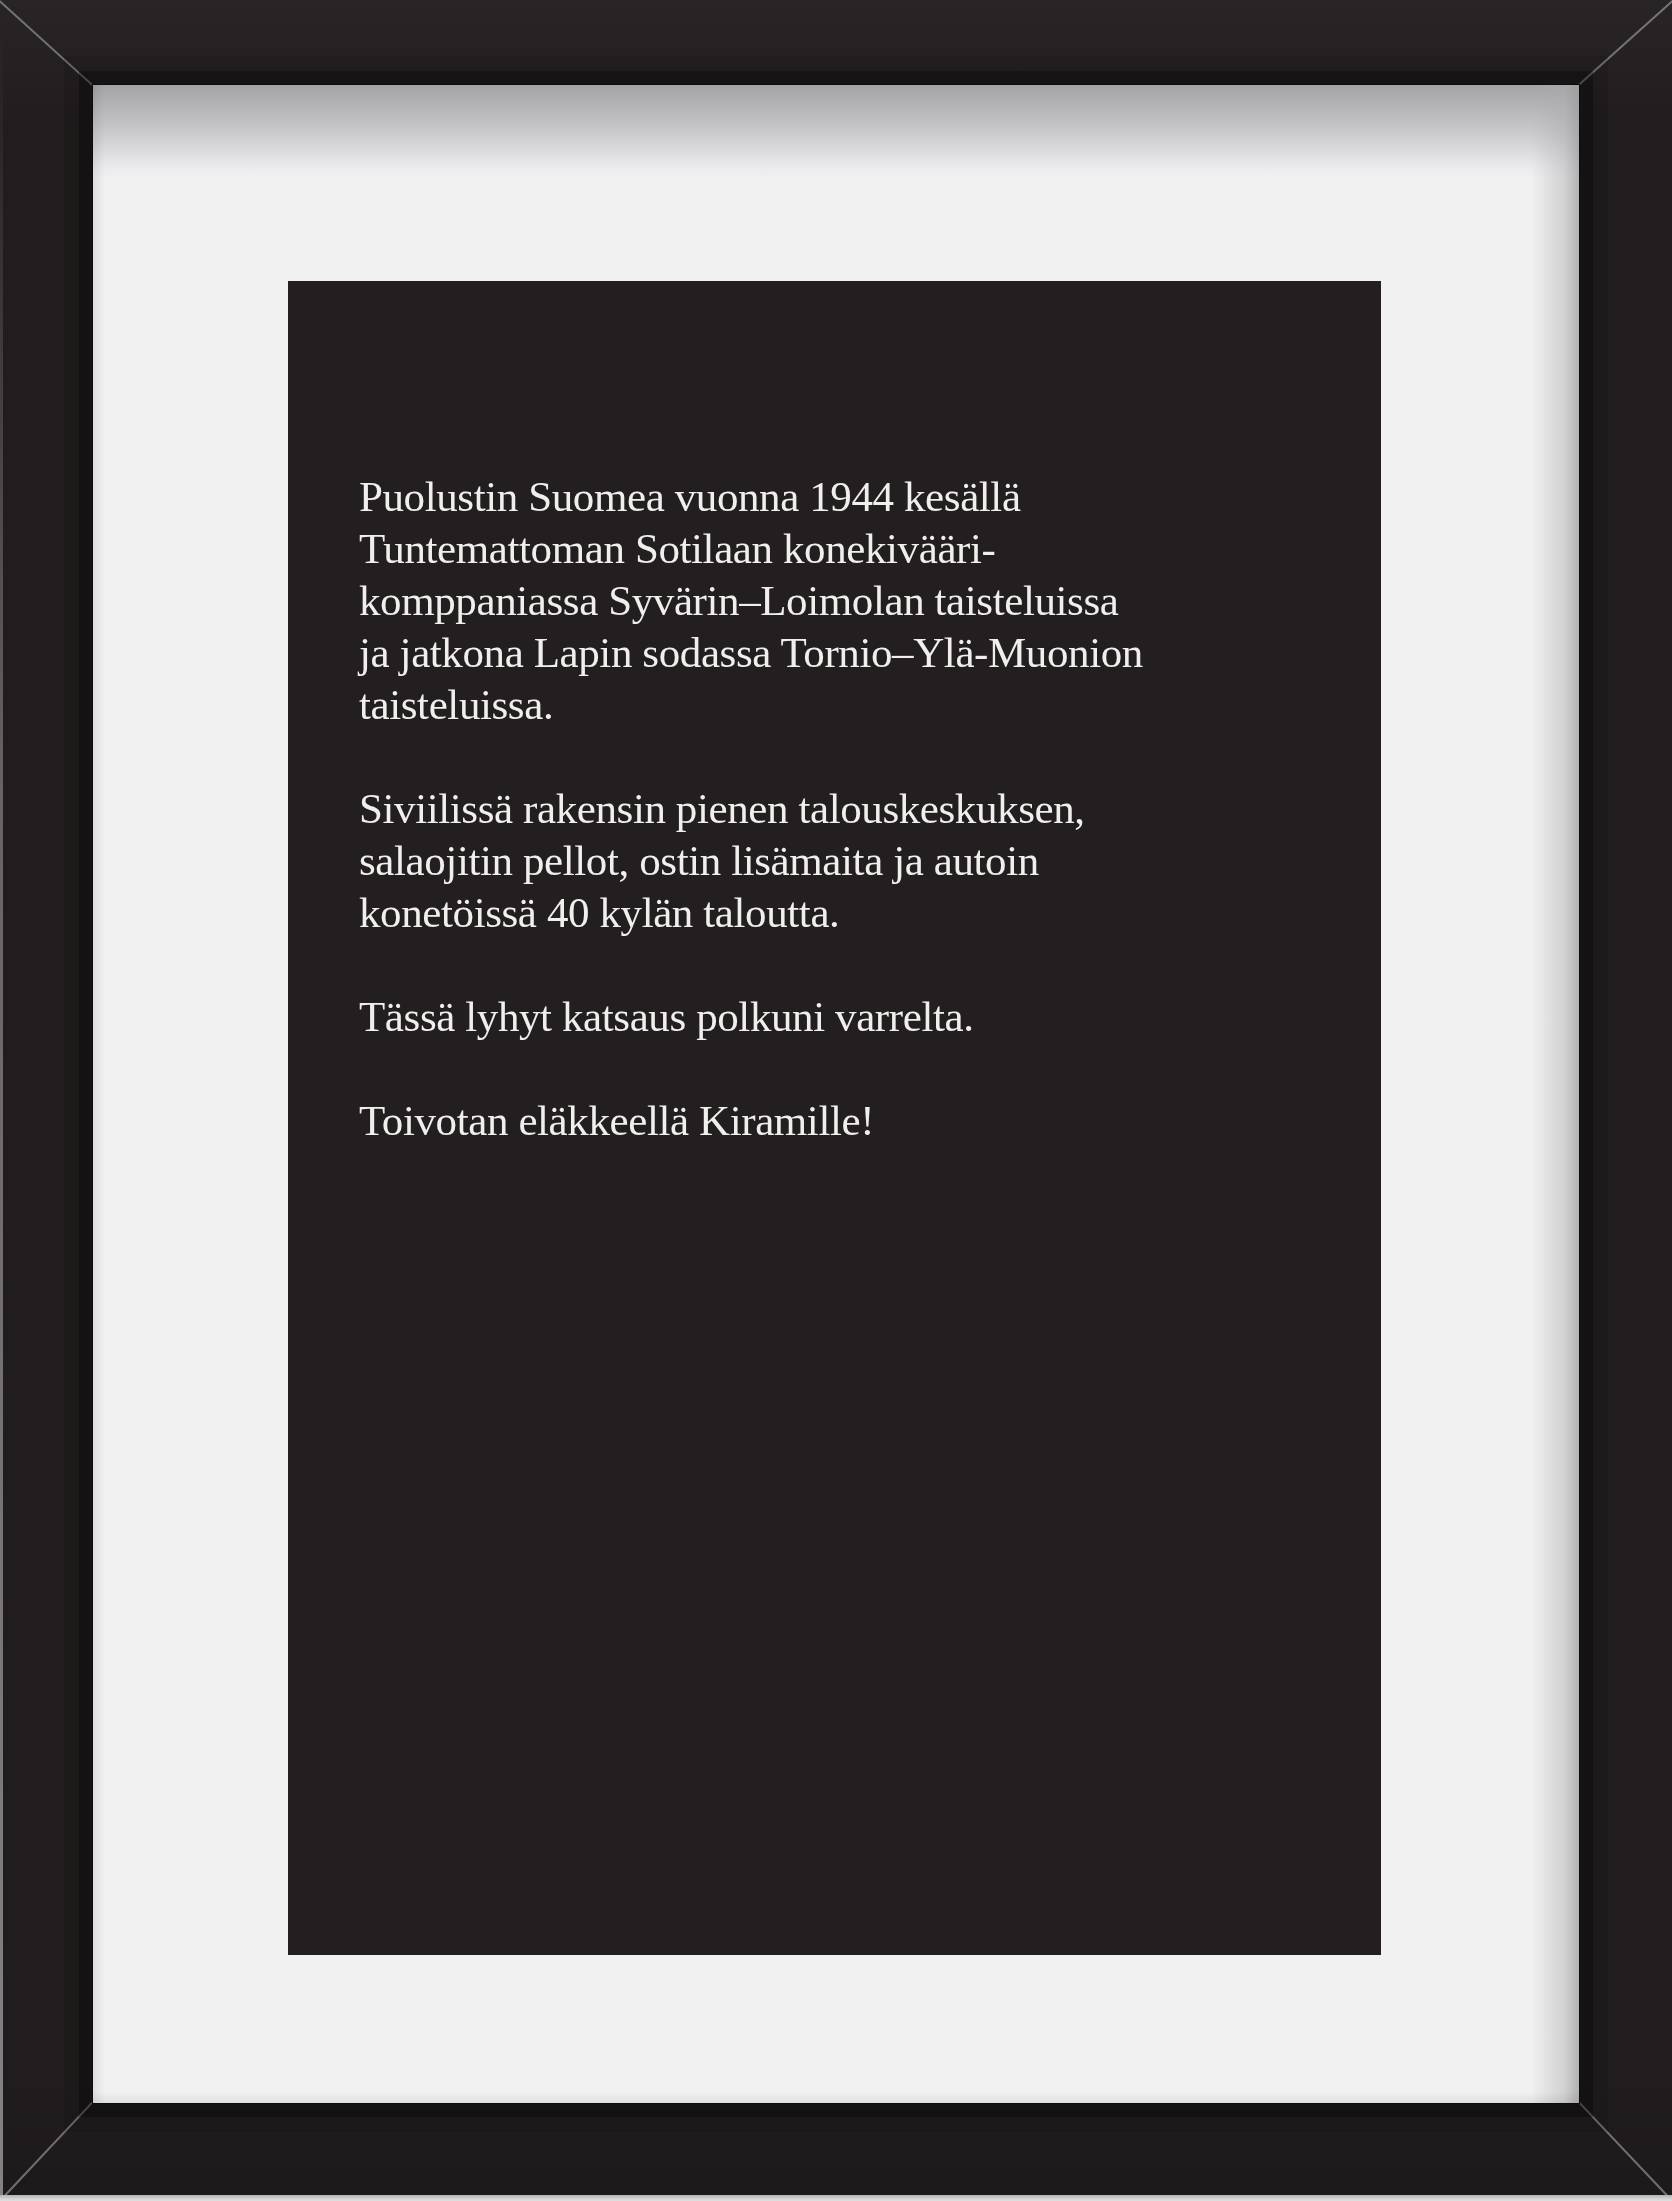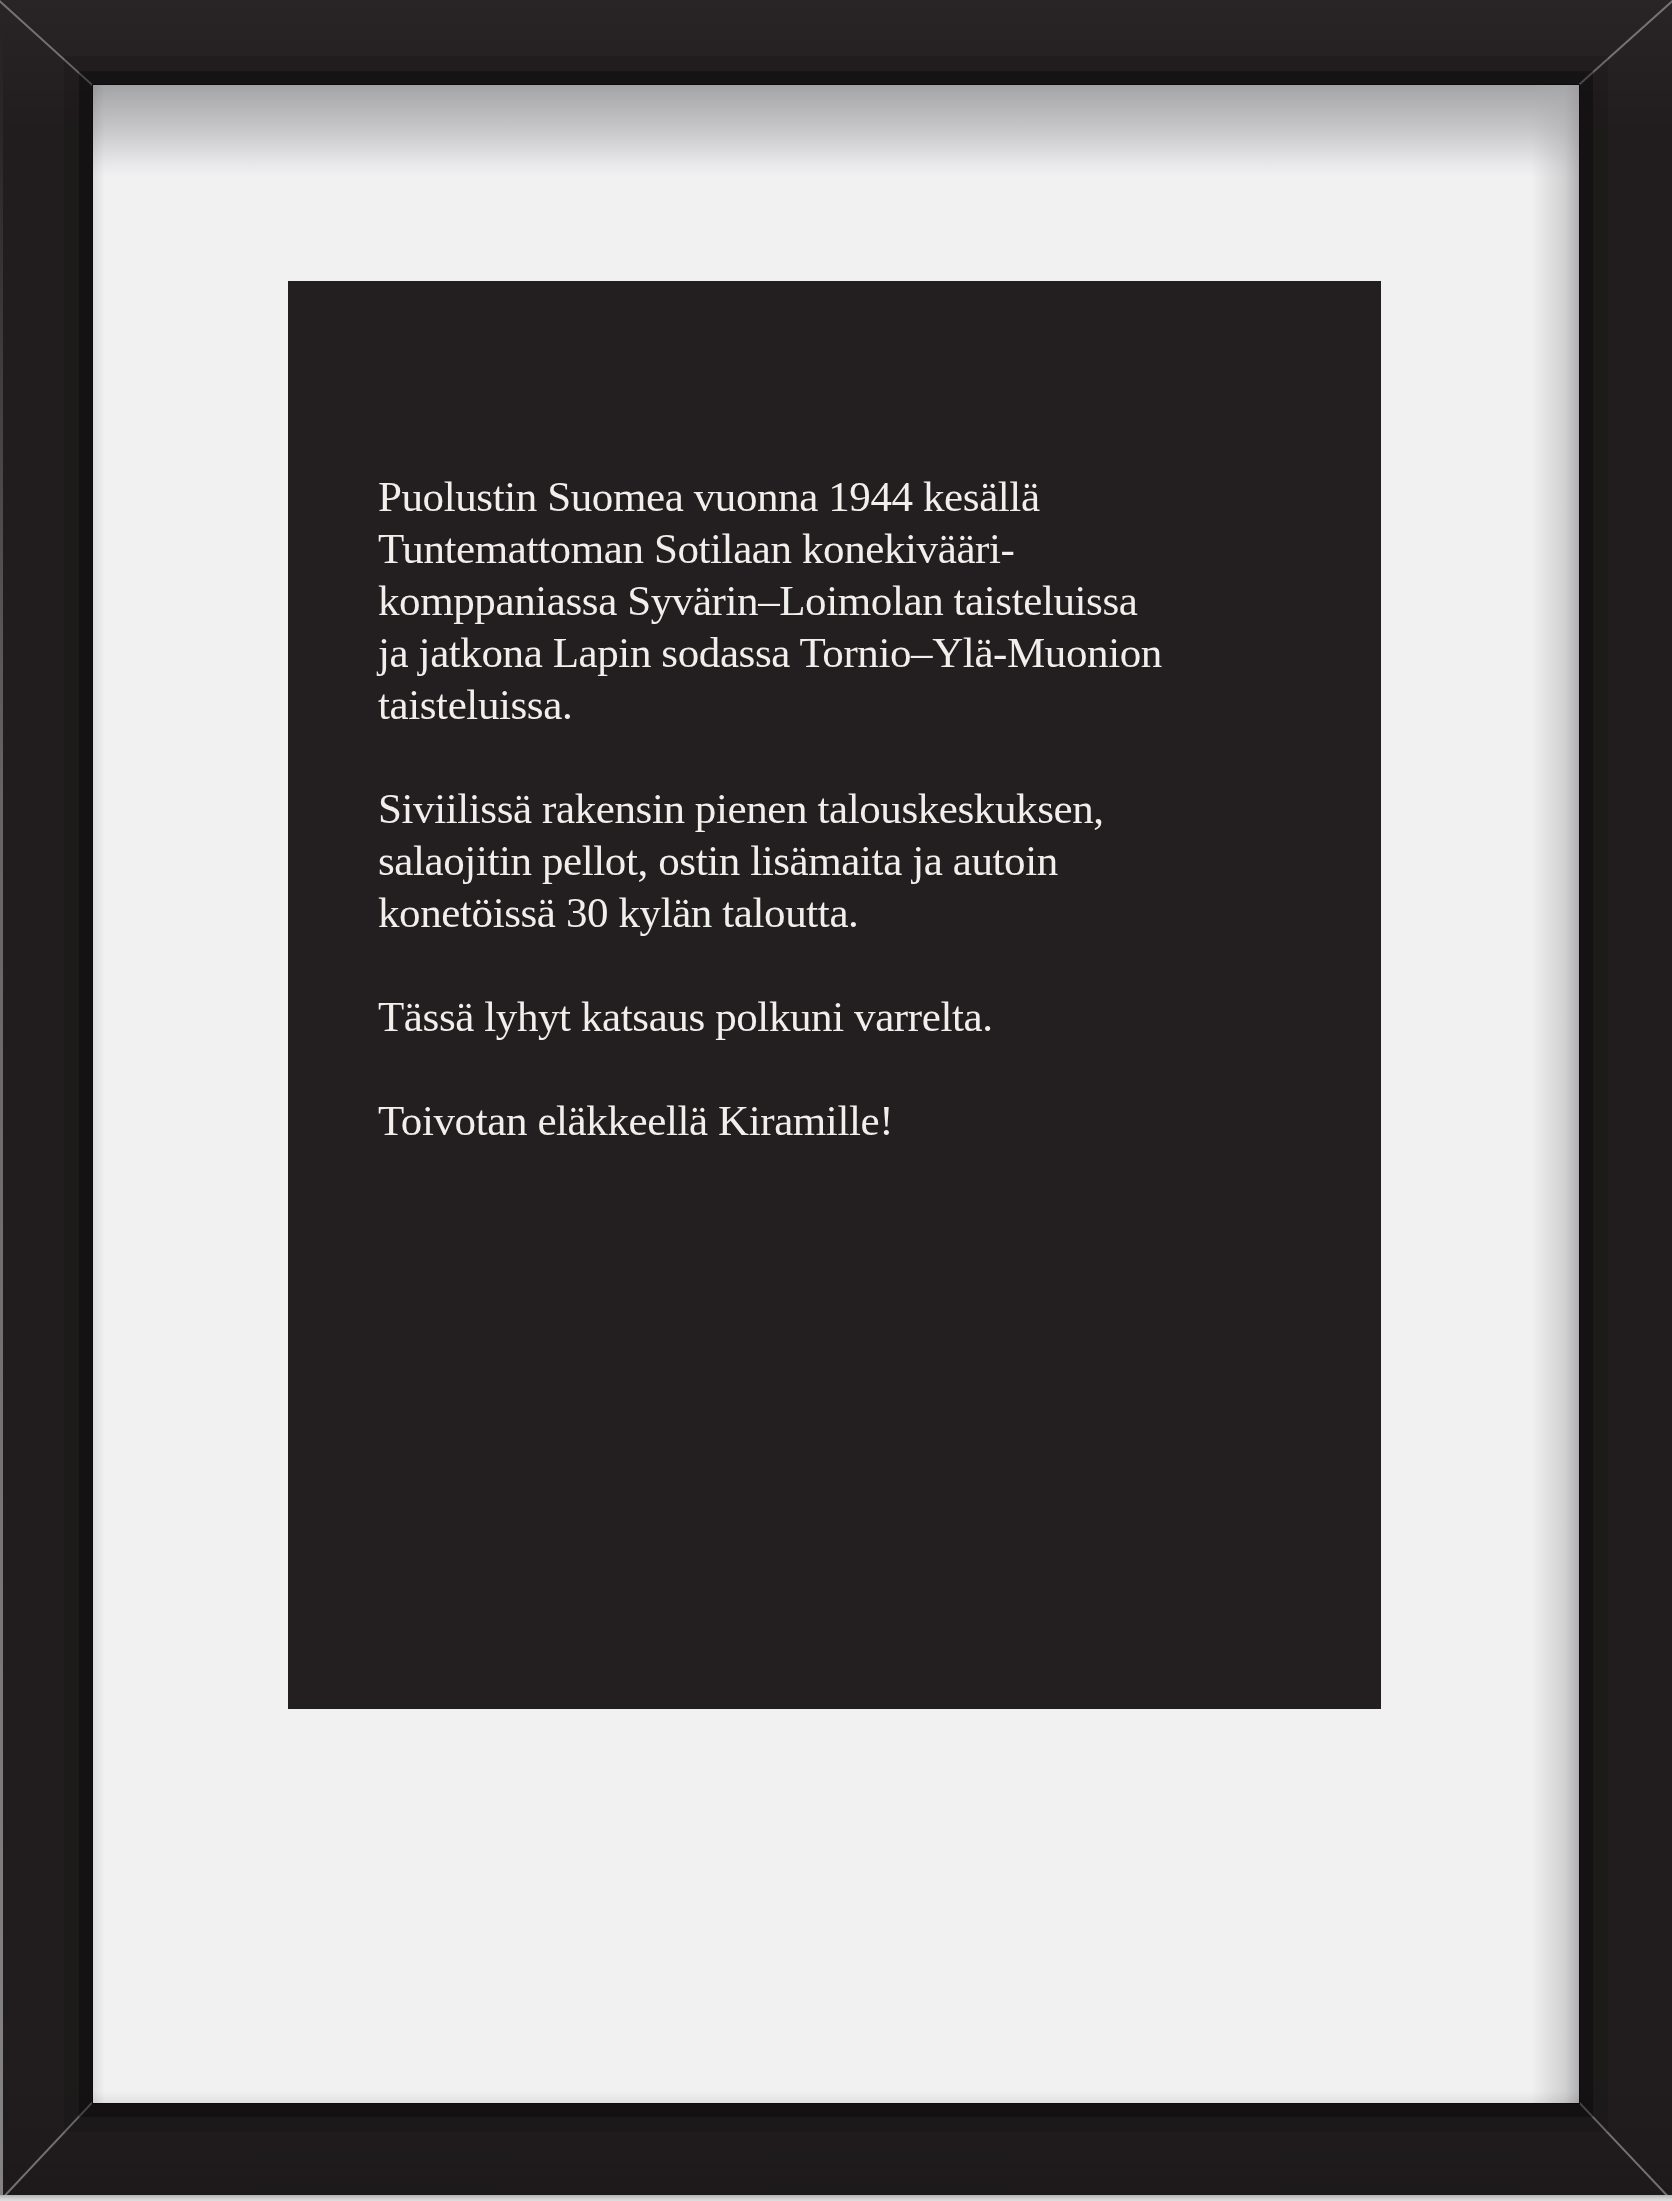--- a/index.html
+++ b/index.html
@@ -68,24 +68,24 @@
   }
   .mat-shadow-bottom{
     position:absolute; left:0; right:0; bottom:0; height:12px;
     background:linear-gradient(180deg, rgba(0,0,0,0) 0%, rgba(0,0,0,0.07) 100%);
   }
 
   
   .panel{
     position:absolute;
     left:195px; top:196px;
-    width:1093px; height:1428px;
+    width:1093px; height:1674px;
     background:var(--panel);
     box-sizing:border-box;
-    padding:190px 86px 0 90px;
+    padding:190px 86px 0 71px;
   }
   .panel p{
     margin:0 0 52px 0;
     font-size:43px;
     line-height:52px;
     letter-spacing:-0.4px;
     color:var(--text);
     white-space:pre-line;
   }
 </style>
@@ -107,21 +107,21 @@
       <div class="mat-shadow-bottom"></div>
 
       <div class="panel">
         <p>Puolustin Suomea vuonna 1944 kesällä
 Tuntemattoman Sotilaan konekivääri-
 komppaniassa Syvärin–Loimolan taisteluissa
 ja jatkona Lapin sodassa Tornio–Ylä-Muonion
 taisteluissa.</p>
         <p>Siviilissä rakensin pienen talouskeskuksen,
 salaojitin pellot, ostin lisämaita ja autoin
-konetöissä 30 kylän taloutta.</p>
+konetöissä 40 kylän taloutta.</p>
         <p>Tässä lyhyt katsaus polkuni varrelta.</p>
         <p>Toivotan eläkkeellä Kiramille!</p>
       </div>
     </div>
 
     <div class="edge-highlight-bottom"></div>
   </div>
 </div>
 
 

